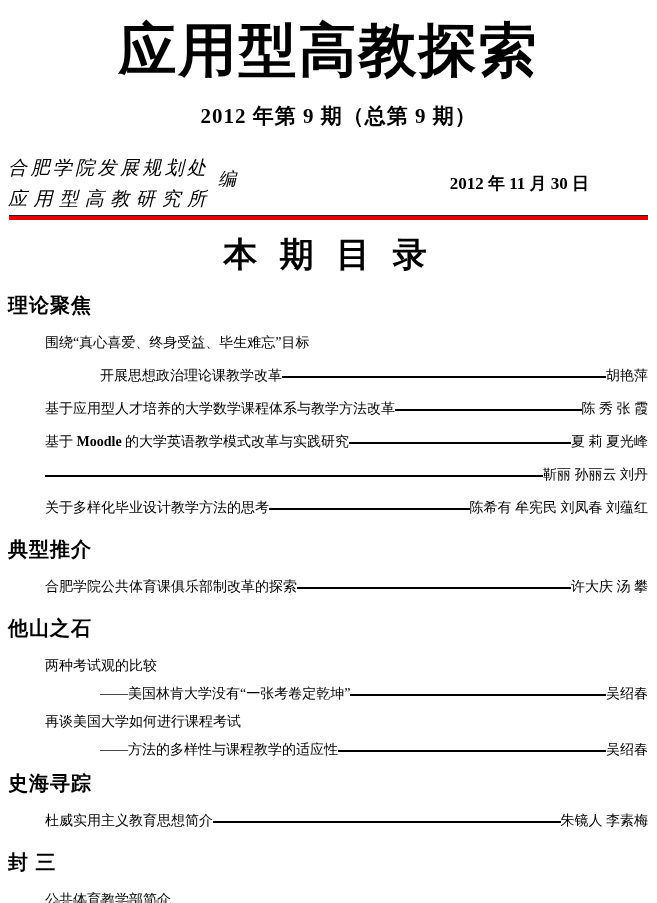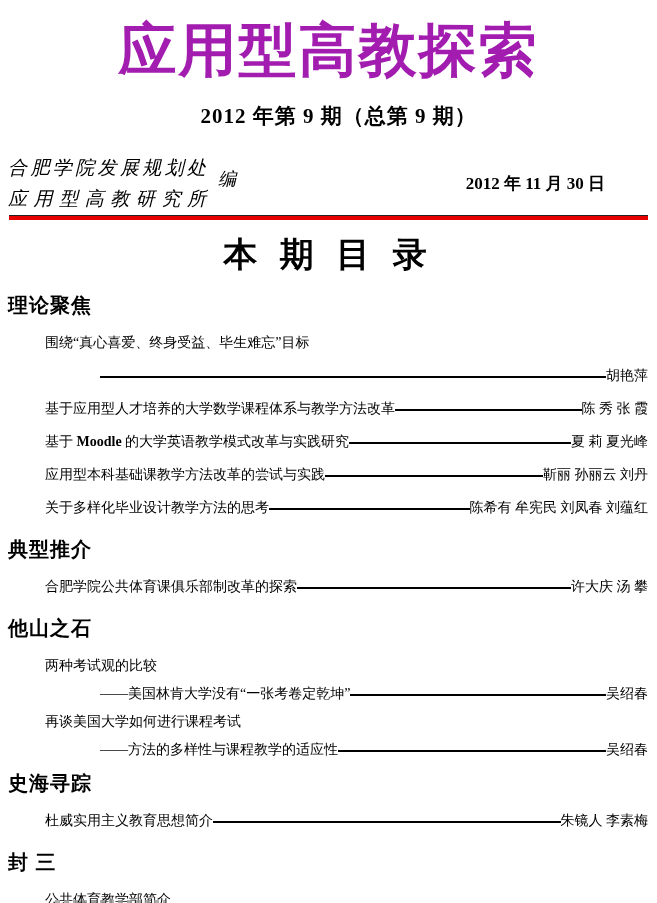--- a/index.html
+++ b/index.html
@@ -8,21 +8,21 @@
     font-family: "Liberation Serif", serif;
     color: #000;
     position: relative;
     overflow: hidden;
   }
   .page { width: 657px; height: 903px; position: relative; }
 
   
   .masthead-title {
     text-align: center;
-    color: #a21caf;
+    color: #000000;
     font-size: 58px;
     font-weight: bold;
     letter-spacing: 2px;
     padding-top: 12px;
     line-height: 1.35;
     white-space: nowrap;
   }
   .issue-line {
     text-align: center;
     font-size: 21px;
@@ -30,21 +30,21 @@
     margin-top: 12px;
     letter-spacing: 1px;
     padding-left: 20px;
   }
 
   
   .editor-row {
     display: flex;
     align-items: center;
     margin-top: 22px;
-    padding: 0 2px 0 8px;
+    padding: 0 18px 0 8px;
   }
   .org-block {
     width: 198px;
     font-size: 19px;
     line-height: 31px;
     font-style: italic;
     text-align: justify;
     text-align-last: justify;
     white-space: nowrap;
   }
@@ -152,38 +152,38 @@
 
     <div class="section-header">理论聚焦</div>
 
     <div class="toc-line indent-1 plain">
       <span class="title-text">围绕“真心喜爱、终身受益、毕生难忘”目标</span>
 
       <span class="authors"></span>
     </div>
 
     <div class="toc-line indent-2">
+      <span class="title-text">开展思想政治理论课教学改革</span>
       <span class="leader"></span>
       <span class="authors">胡艳萍</span>
     </div>
 
     <div class="toc-line indent-1">
       <span class="title-text">基于应用型人才培养的大学数学课程体系与教学方法改革</span>
       <span class="leader"></span>
       <span class="authors">陈 秀 张 霞</span>
     </div>
 
     <div class="toc-line indent-1">
       <span class="title-text"><span>基于 </span><span class="en-bold">Moodle</span><span> 的大学英语教学模式改革与实践研究</span></span>
       <span class="leader"></span>
       <span class="authors">夏 莉 夏光峰</span>
     </div>
 
     <div class="toc-line indent-1">
-      <span class="title-text">应用型本科基础课教学方法改革的尝试与实践</span>
       <span class="leader"></span>
       <span class="authors">靳丽 孙丽云 刘丹</span>
     </div>
 
     <div class="toc-line indent-1">
       <span class="title-text">关于多样化毕业设计教学方法的思考</span>
       <span class="leader"></span>
       <span class="authors">陈希有 牟宪民 刘凤春 刘蕴红</span>
     </div>
 

